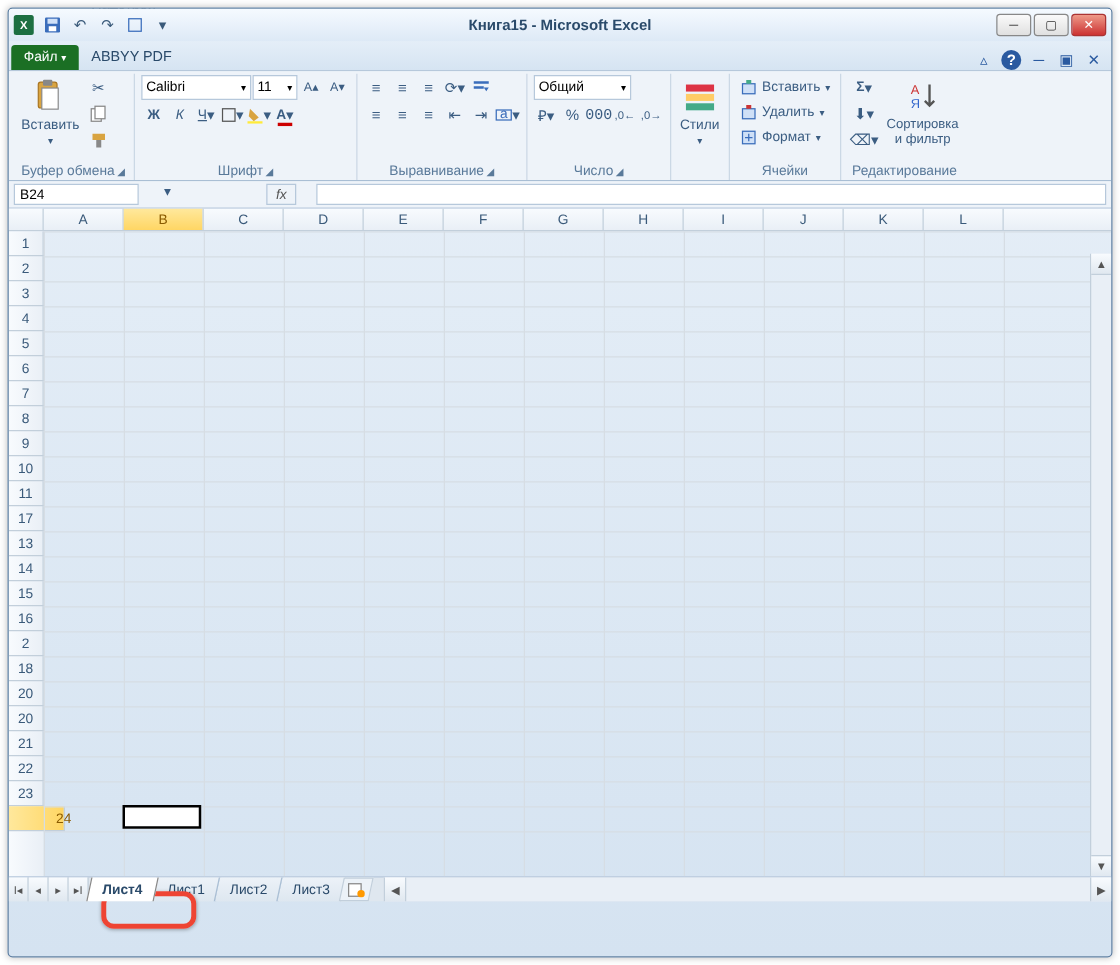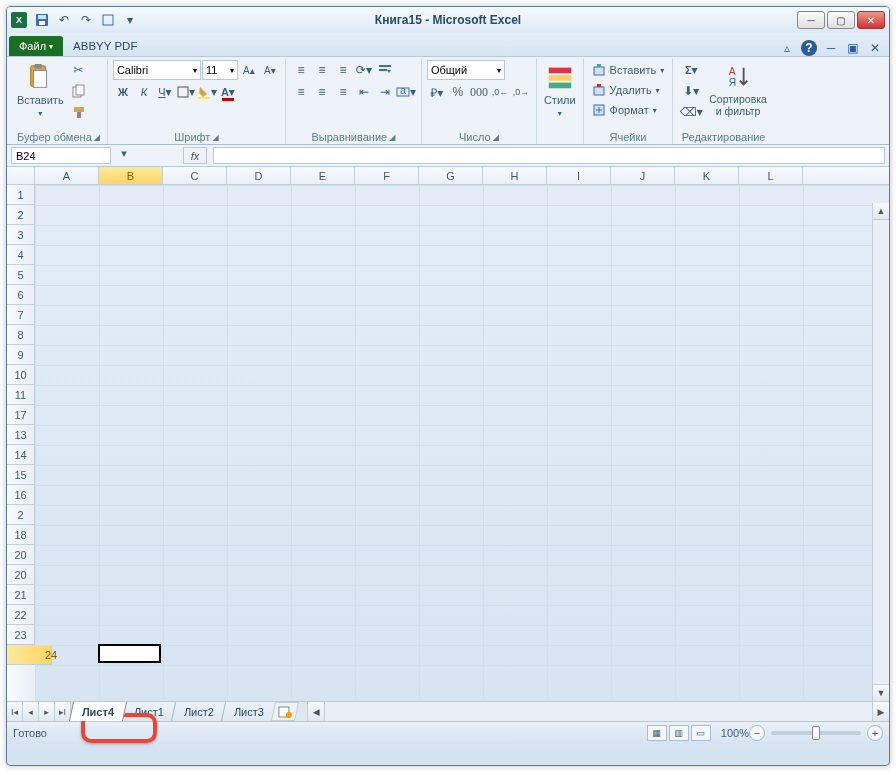--- a/index.html
+++ b/index.html
@@ -36,21 +36,21 @@
 .big-icon { width: 30px; height: 30px; }
 .big-label { font-size: 10.5px; color: #3b5d82; text-align: center; line-height: 1.1; }
 .small-btn { width: 20px; height: 20px; display: flex; align-items: center; justify-content: center; font-size: 12px; color: #3b5d82; border-radius: 3px; }
 .combo { border: 1px solid #b6c8db; background: #fff; height: 20px; display: flex; align-items: center; padding: 0 3px; font-size: 11px; }
 .col { display: flex; flex-direction: column; gap: 1px; }
 .row { display: flex; gap: 1px; }
 .menu-line { display: flex; align-items: center; gap: 4px; height: 20px; font-size: 11px; color: #3b5d82; padding: 0 3px; border-radius: 3px; }
 .mini-icon { width: 14px; height: 14px; display: flex; align-items: center; justify-content: center; }
 
 
-.fbar { height: 22px; border-bottom: 1px solid #b6c8db; background: #eef3f9; display: flex; align-items: stretch; padding: 2px 4px; gap: 6px; }
+.fbar { height: 22px; border-bottom: 1px solid #b6c8db; background: #eef3f9; display: flex; align-items: stretch; padding: 2px 4px; gap: 16px; }
 .name-box { width: 100px; background: #fff; border: 1px solid #b6c8db; display: flex; align-items: center; padding: 0 4px; font-size: 11px; }
 .name-drop { width: 14px; text-align: center; color: #3b5d82; }
 .fx-label { width: 24px; display: flex; align-items: center; justify-content: center; font-style: italic; color: #555; border: 1px solid #b6c8db; background: #eef3f9; }
 .formula-input { flex: 1; background: #fff; border: 1px solid #b6c8db; padding: 0 4px; }
 
 
 .sheet-area { position: relative; height: 534px; display: flex; flex-direction: column; }
 .col-headers { display: flex; height: 18px; background: linear-gradient(#f8fbfe,#e9eff6); border-bottom: 1px solid #c2cfdb; }
 .corner { width: 28px; border-right: 1px solid #c2cfdb; background: linear-gradient(#f8fbfe,#e9eff6); }
 .ch { width: 64px; border-right: 1px solid #c2cfdb; text-align: center; font-size: 11px; color: #3a5a7a; display: flex; align-items: center; justify-content: center; }
@@ -250,21 +250,21 @@
 
     <div class="group">
       <div class="group-body col" style="gap:2px">
         <div class="combo" style="width:78px">
             <span>Общий</span>
             <span style="margin-left:auto;font-size:8px">▾</span>
           </div>
         <div class="row">
           <div class="small-btn">₽▾</div>
           <div class="small-btn">%</div>
-          <div class="small-btn" style="font-family:Liberation Serif, serif">000</div>
+          <div class="small-btn" style="font-family:Liberation Mono, monospace">000</div>
           <div class="small-btn" style="font-size:9px">,0←</div>
           <div class="small-btn" style="font-size:9px">,0→</div>
         </div>
       </div>
       <div class="group-label">
           <span>Число</span>
           <span class="dlauncher">◢</span>
         </div>
     </div>
 
@@ -473,29 +473,16 @@
           <rect x="1" y="1" width="10" height="10" fill="#fff" stroke="#888"></rect>
           <circle cx="11" cy="9" r="3" fill="#f90"></circle>
         </svg>
       </div>
     <div class="hscroll">
       <div class="scroll-arrow">◀</div>
       <div class="scroll-arrow">▶</div>
     </div>
   </div>
 
-  <div class="statusbar">
-    <span>Готово</span>
-    <div style="flex:1"></div>
-    <div class="view-btn">▦</div>
-    <div class="view-btn">▥</div>
-    <div class="view-btn">▭</div>
-    <span style="margin-left:10px">100%</span>
-    <div class="zoom-btn">−</div>
-    <div class="zoom-slider">
-        <div class="zoom-thumb"></div>
-      </div>
-    <div class="zoom-btn">+</div>
-  </div>
 
   <div class="callout-ring" style="left:74px; bottom:22px; width:76px; height:30px;"></div>
 
 </div>
 
 </body></html>

